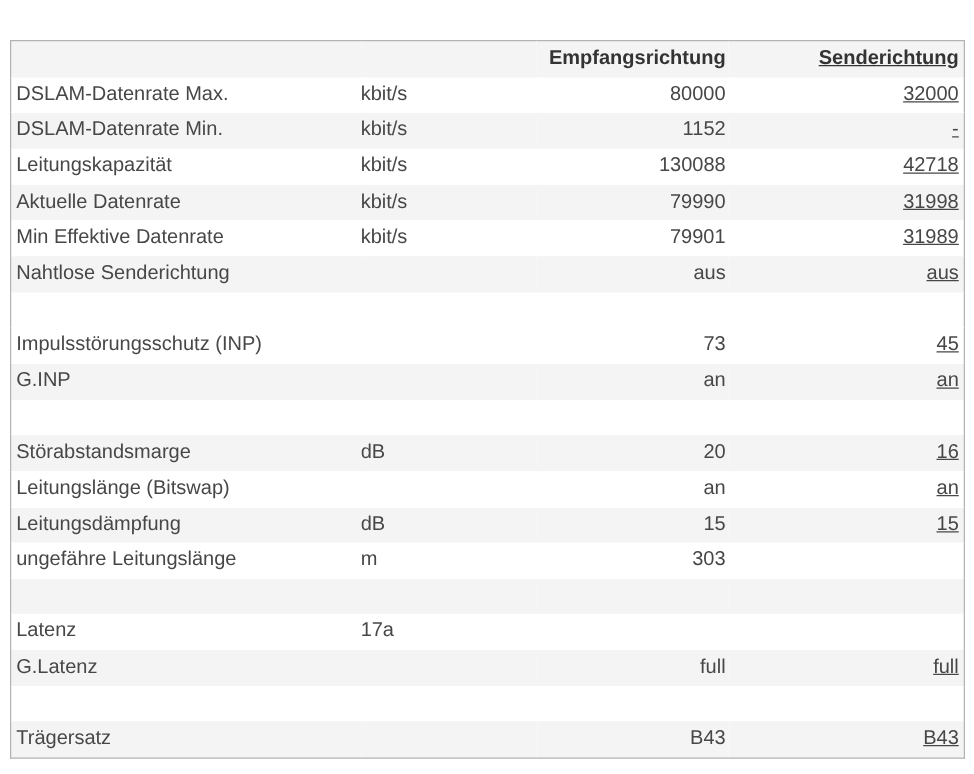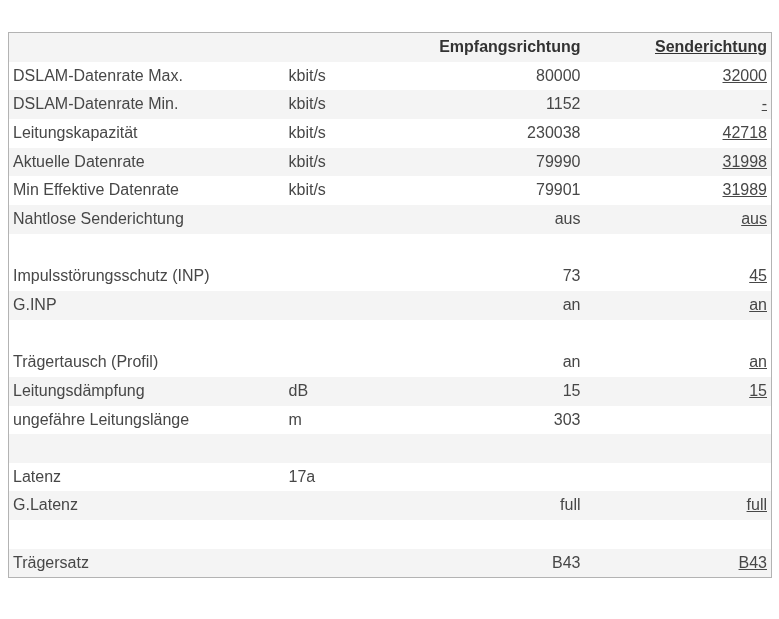--- a/index.html
+++ b/index.html
@@ -81,21 +81,21 @@
   <tr class="stripe">
     <td class="c-label">DSLAM-Datenrate Min.</td>
     <td class="c-unit">kbit/s</td>
     <td class="c-rx">1152</td>
     <td class="c-tx">-</td>
   </tr>
 
   <tr>
     <td class="c-label">Leitungskapazität</td>
     <td class="c-unit">kbit/s</td>
-    <td class="c-rx">230038</td>
+    <td class="c-rx">130088</td>
     <td class="c-tx">42718</td>
   </tr>
 
   <tr class="stripe">
     <td class="c-label">Aktuelle Datenrate</td>
     <td class="c-unit">kbit/s</td>
     <td class="c-rx">79990</td>
     <td class="c-tx">31998</td>
   </tr>
 
@@ -135,23 +135,29 @@
     <td class="c-tx">an</td>
   </tr>
 
   <tr>
     <td class="c-label"></td>
     <td class="c-unit"></td>
     <td class="c-rx"></td>
     <td class="c-tx"></td>
   </tr>
 
-
-  <tr>
-    <td class="c-label">Trägertausch (Profil)</td>
+  <tr class="stripe">
+    <td class="c-label">Störabstandsmarge</td>
+    <td class="c-unit">dB</td>
+    <td class="c-rx">20</td>
+    <td class="c-tx">16</td>
+  </tr>
+
+  <tr>
+    <td class="c-label">Leitungslänge (Bitswap)</td>
     <td class="c-unit"></td>
     <td class="c-rx">an</td>
     <td class="c-tx">an</td>
   </tr>
 
   <tr class="stripe">
     <td class="c-label">Leitungsdämpfung</td>
     <td class="c-unit">dB</td>
     <td class="c-rx">15</td>
     <td class="c-tx">15</td>

